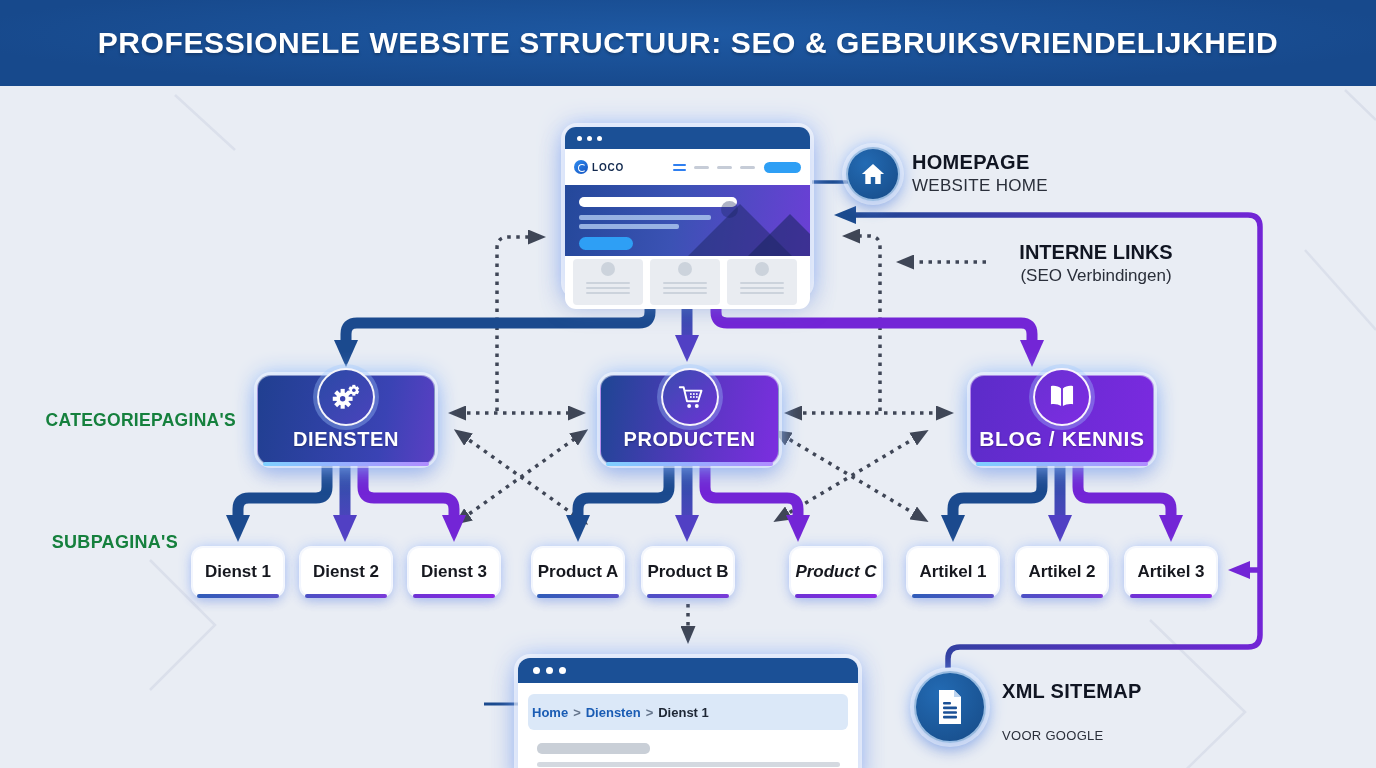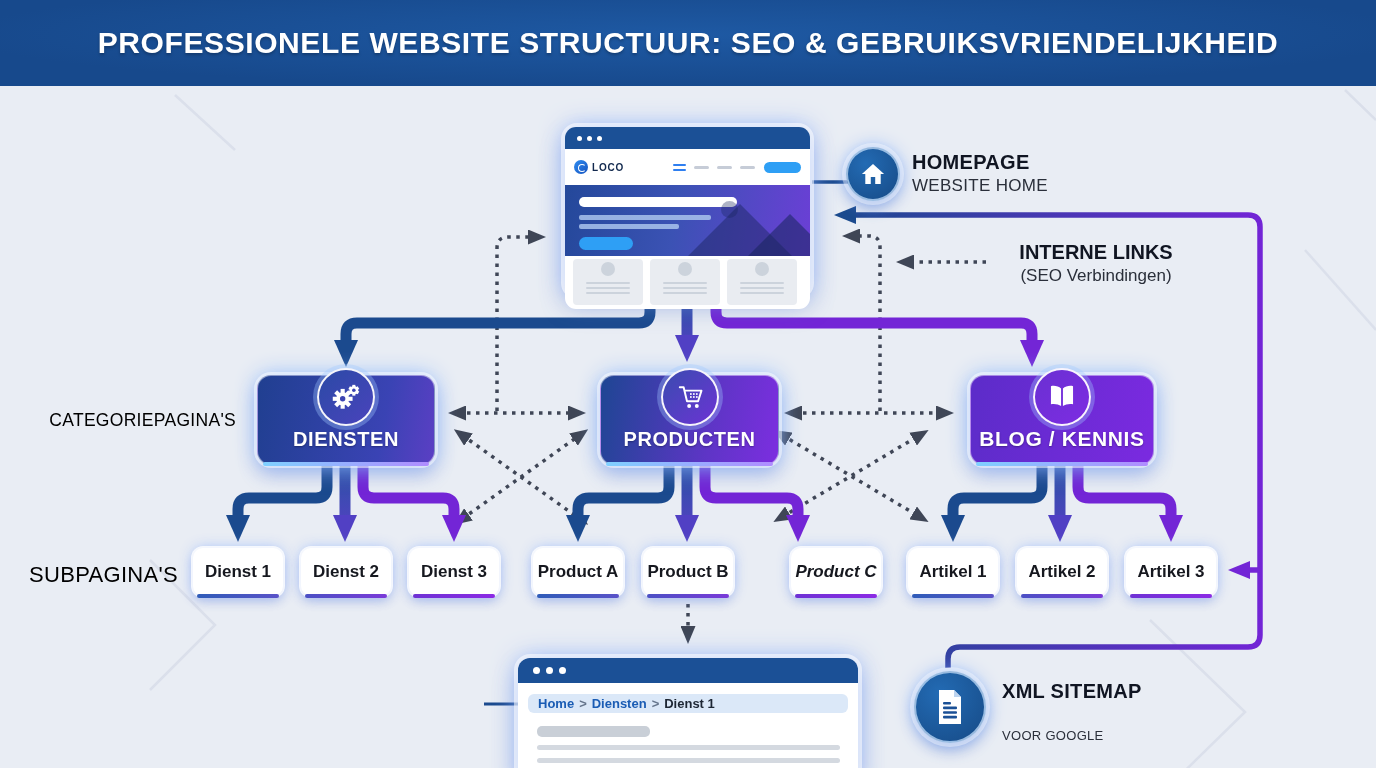--- a/index.html
+++ b/index.html
@@ -5,21 +5,21 @@
   html,body{margin:0;padding:0;background:#c7ccd6;}
   .stage{position:relative;width:1376px;height:768px;overflow:hidden;
          background:#e9edf4;font-family:"Liberation Sans","DejaVu Sans",sans-serif;}
   
   .header{position:absolute;left:0;top:0;width:1376px;height:86px;z-index:6;
           background:radial-gradient(ellipse at 50% 40%,#1e59a3 0%,#17498c 75%);
           display:flex;align-items:center;justify-content:center;}
   .header h1{margin:0;color:#ffffff;font-size:30px;font-weight:800;letter-spacing:.6px;
              text-shadow:0 2px 3px rgba(0,0,0,.25);white-space:nowrap;}
   
-  .side-label{position:absolute;color:#000000;font-weight:400;letter-spacing:.3px;z-index:4;}
+  .side-label{position:absolute;color:#15803d;font-weight:700;letter-spacing:.3px;z-index:4;}
   .lbl-title{color:#101522;font-weight:800;}
   .lbl-sub{color:#2a2f3a;font-weight:500;}
   
   .browser{position:absolute;background:#fff;border-radius:12px;z-index:3;
            box-shadow:0 0 0 4px rgba(255,255,255,.55),0 0 24px rgba(130,170,255,.85),0 12px 24px rgba(90,115,190,.35);}
   .titlebar{height:22px;background:#1b5096;border-radius:11px 11px 0 0;display:flex;align-items:center;padding-left:12px;gap:5px;}
   .dot{width:5px;height:5px;border-radius:50%;background:#fff;}
   .titlebar.big{height:25px;border-radius:12px 12px 0 0;padding-left:15px;gap:6px;}
   .titlebar.big .dot{width:7px;height:7px;}
   
@@ -65,22 +65,22 @@
   .cat.c3 .badge{background:linear-gradient(135deg,#6a30d2,#7d2ce2);}
   
   .sub{position:absolute;top:548px;width:90px;height:48px;background:#fff;border-radius:10px;z-index:3;
        display:flex;align-items:center;justify-content:center;font-size:17px;font-weight:700;color:#16181f;
        box-shadow:0 0 0 2px rgba(255,255,255,.8),0 0 14px rgba(150,185,255,.85),0 6px 10px rgba(100,120,200,.3);}
   .sub .edge{position:absolute;left:4px;right:4px;bottom:-1.5px;height:3.5px;border-radius:2px;}
   .eb1{background:linear-gradient(90deg,#2f5cb8,#5a52c8);}
   .eb2{background:linear-gradient(90deg,#4b50c4,#7a3ad8);}
   .eb3{background:linear-gradient(90deg,#6e32d4,#8b2ae4);}
   
-  .crumb-bar{margin:11px 10px 0 10px;height:19px;background:#dbe8f8;border-radius:6px;display:flex;align-items:center;
-             padding:0 10px;font-size:13px;font-weight:700;gap:5px;white-space:nowrap;}
+  .crumb-bar{margin:11px 10px 0 10px;height:36px;background:#dbe8f8;border-radius:6px;display:flex;align-items:center;
+             padding:0 4px;font-size:13px;font-weight:700;gap:5px;white-space:nowrap;}
   .cl{color:#1a5cb4;} .cs{color:#64748b;} .cc{color:#1d2634;}
   .ph-pill{margin:13px 0 0 19px;width:113px;height:11px;border-radius:5px;background:#c9cfd7;}
   .ph-line{margin:8px 0 0 19px;width:303px;height:5px;border-radius:2.5px;background:#d4d9e0;}
   svg.overlay{position:absolute;left:0;top:0;z-index:2;}
   svg.deco{position:absolute;left:0;top:0;z-index:1;}
 </style>
 </head>
 <body>
 
 <div class="stage">
@@ -229,21 +229,21 @@
   </div>
   <div class="side-label lbl-title" style="left:912px;top:151px;font-size:20px;">HOMEPAGE</div>
   <div class="side-label lbl-sub" style="left:912px;top:176px;font-size:17px;">WEBSITE HOME</div>
 
   <div style="position:absolute;left:996px;top:241px;width:200px;text-align:center;z-index:4;">
     <div class="lbl-title" style="font-size:20px;">INTERNE LINKS</div>
     <div class="lbl-sub" style="font-size:17px;margin-top:2px;">(SEO Verbindingen)</div>
   </div>
 
   <div class="side-label" style="left:16px;top:410px;width:220px;text-align:right;font-size:17.5px;">CATEGORIEPAGINA'S</div>
-  <div class="side-label" style="left:0px;top:562px;width:178px;text-align:right;font-size:22px;">SUBPAGINA'S</div>
+  <div class="side-label" style="left:0px;top:532px;width:178px;text-align:right;font-size:18px;">SUBPAGINA'S</div>
 
   <div class="cat c1" style="left:257px;top:375px;width:176px;">
     <div class="badge">
       <svg width="36" height="36" viewBox="0 0 40 40">
         <g fill="#fff">
           <g>
             <rect x="14" y="11" width="4.6" height="5.5" transform="rotate(0 16.3 22)"></rect>
             <rect x="14" y="11" width="4.6" height="5.5" transform="rotate(45 16.3 22)"></rect>
             <rect x="14" y="11" width="4.6" height="5.5" transform="rotate(90 16.3 22)"></rect>
             <rect x="14" y="11" width="4.6" height="5.5" transform="rotate(135 16.3 22)"></rect>

